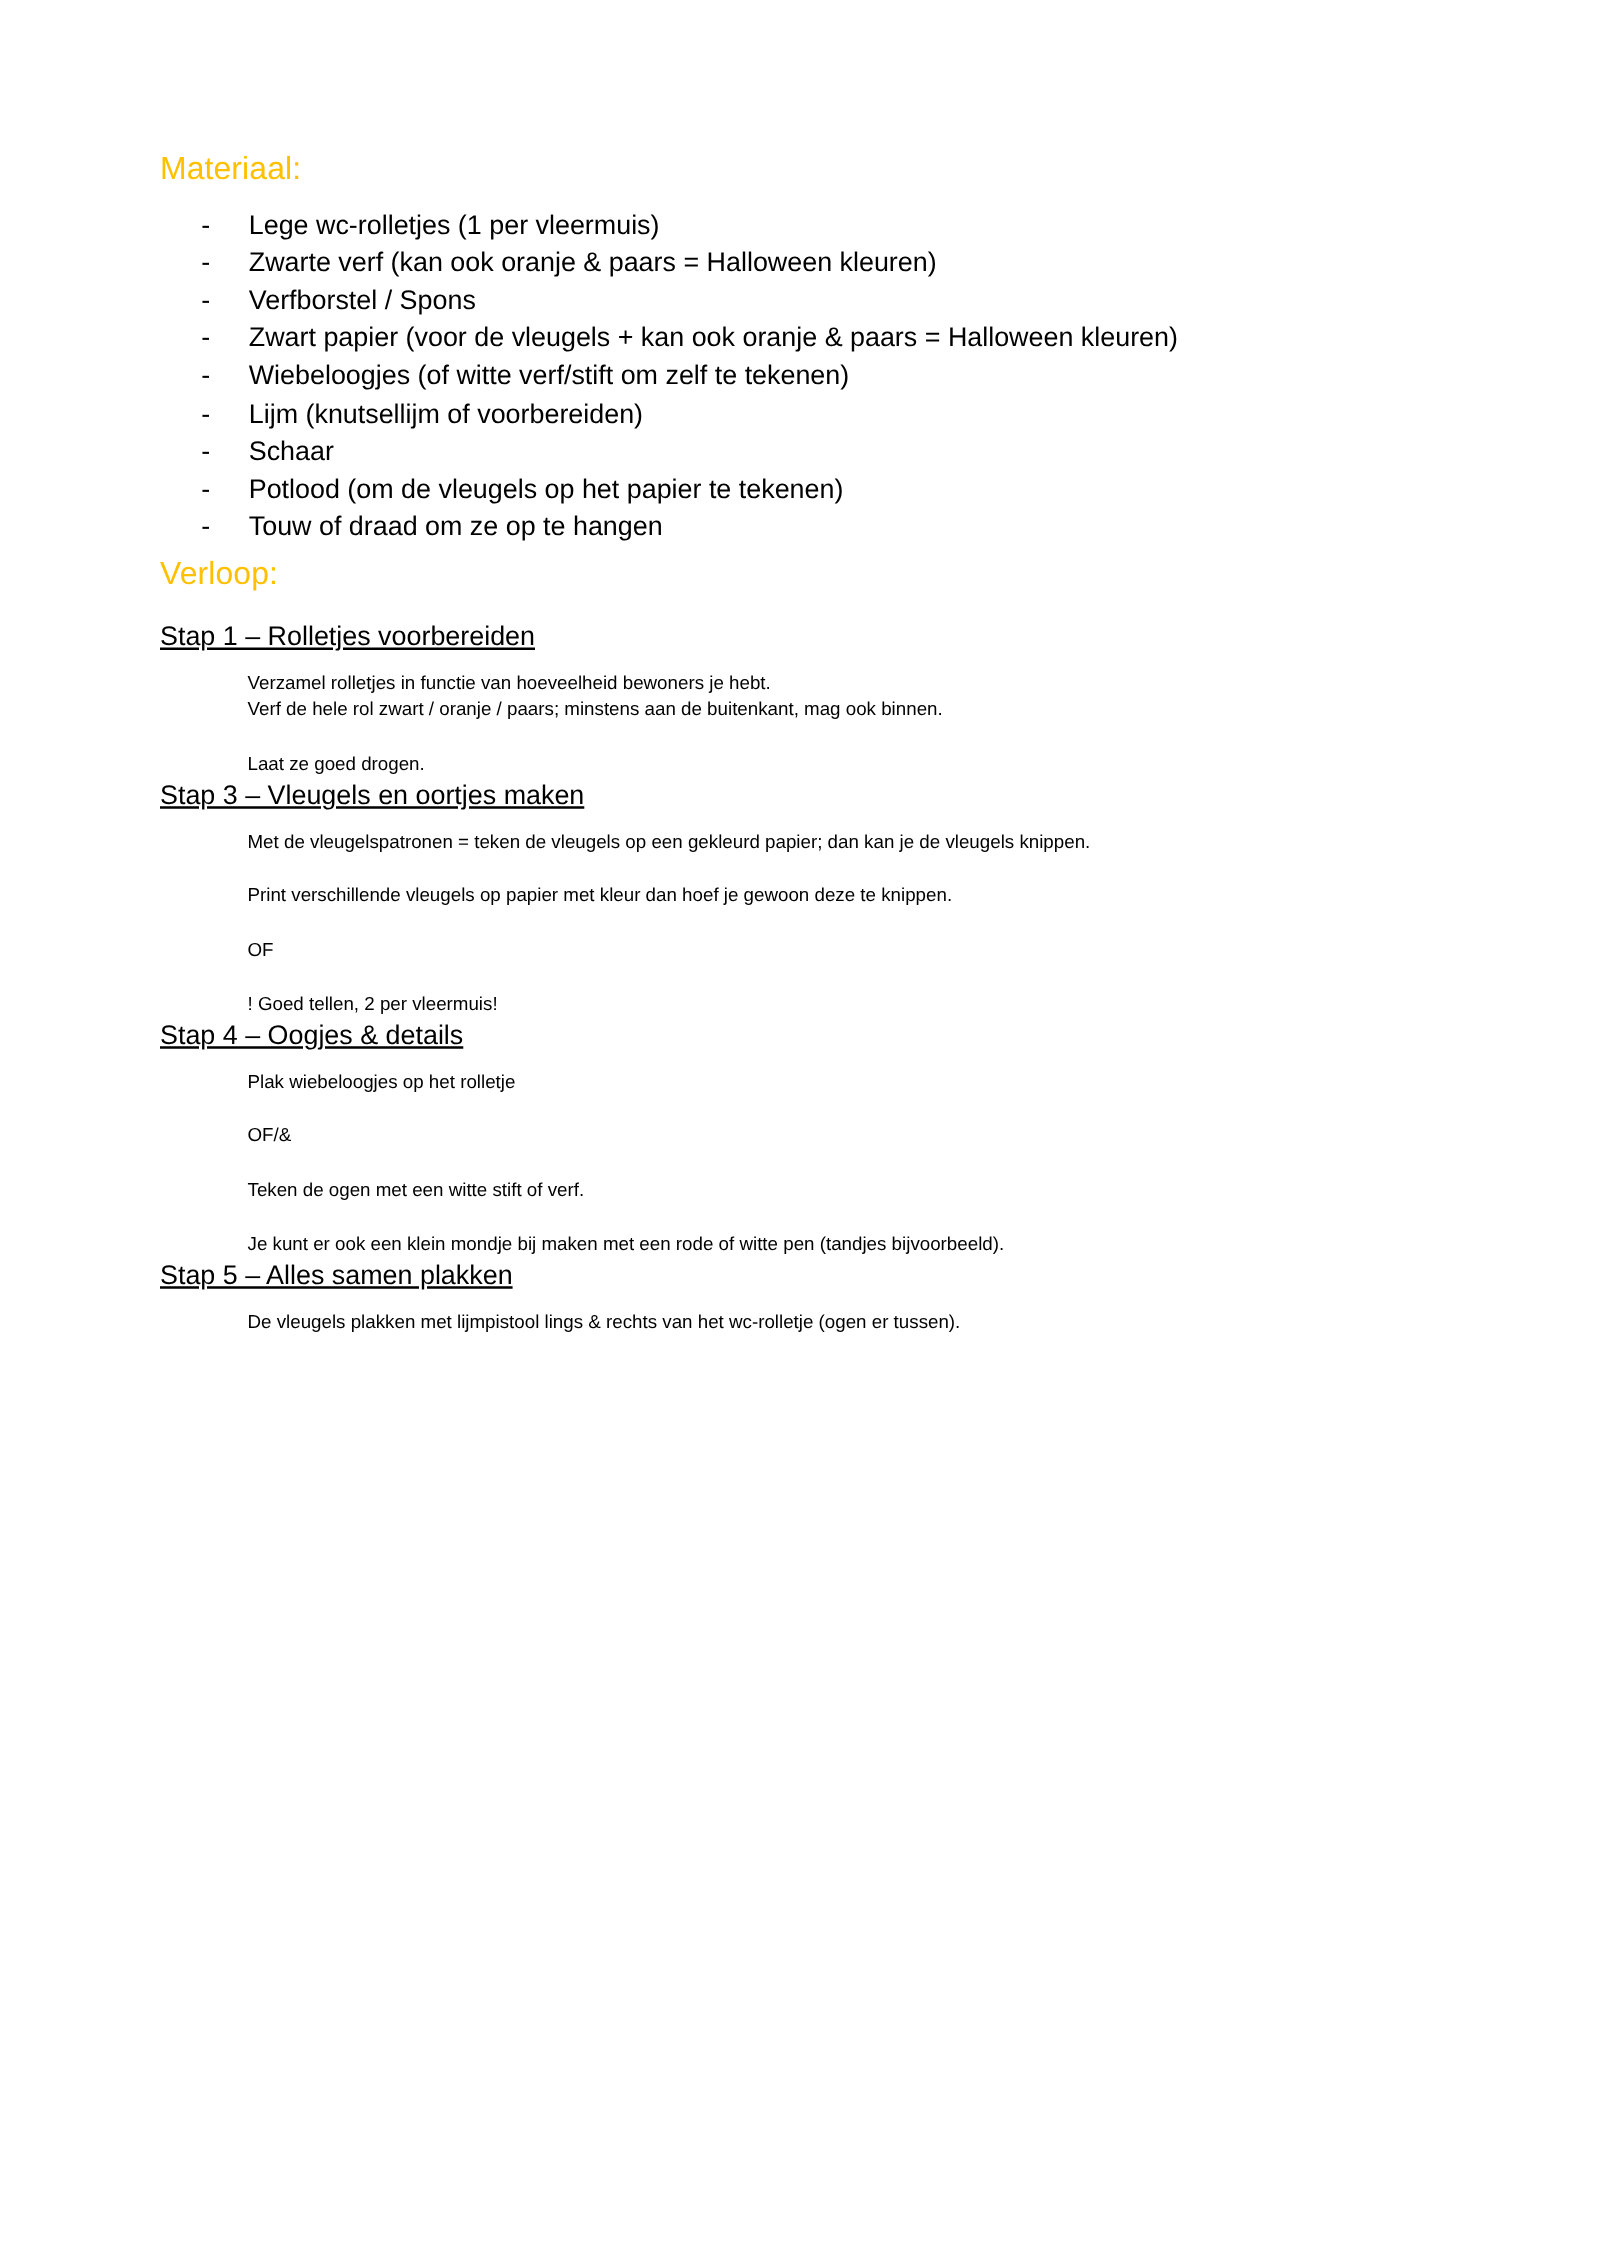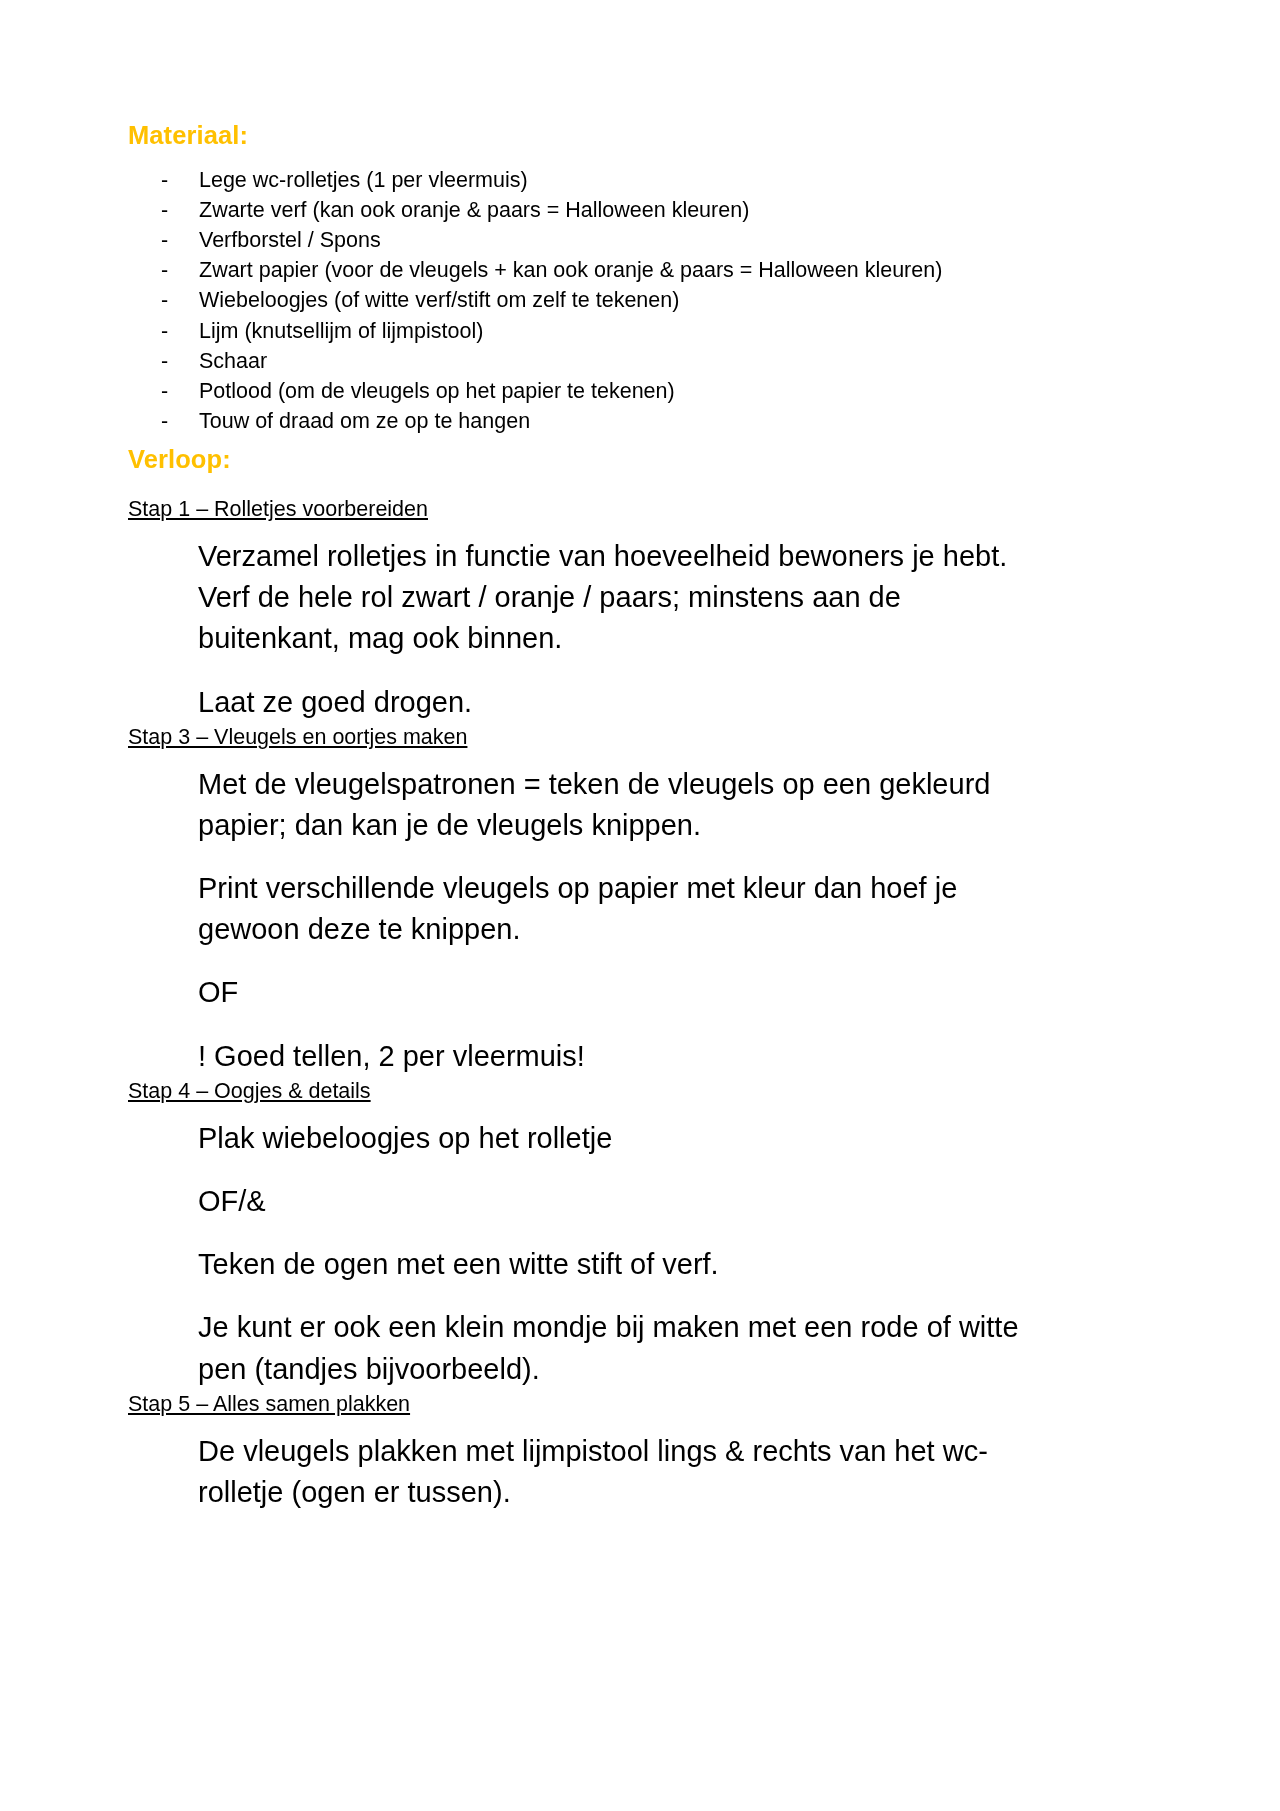--- a/index.html
+++ b/index.html
@@ -24,21 +24,21 @@
   .content {
     position: absolute;
     left: 128px;
     top: 120px;
     width: 1000px;
   }
 
   
   .section-heading {
     font-size: 25.5px;
-    font-weight: bold;
+    font-weight: normal;
     color: #FFC000;
     line-height: 1.22;
     margin: 0 0 14px 0;
     letter-spacing: 0.1px;
   }
   .section-heading.verloop {
     margin-top: 8px;
     margin-bottom: 20px;
   }
 
@@ -86,21 +86,21 @@
   .step-heading-row {
     margin: 18px 0 0 0;
   }
   .step-heading-row:first-child {
     margin-top: 0;
   }
   .step-body {
     margin: 0 0 0 70px;
   }
   .step-para {
-    font-size: 29px;
+    font-size: 15px;
     line-height: 1.42;
     color: #000;
     margin: 0 0 22px 0;
     max-width: 830px;
   }
   .step-para:last-child {
     margin-bottom: 0;
   }
 </style>
 </head>
@@ -127,21 +127,21 @@
       <li>
         <span class="dash-marker">-</span>
         <span class="material-text">Zwart papier (voor de vleugels + kan ook oranje &amp; paars = Halloween kleuren)</span>
       </li>
       <li>
         <span class="dash-marker">-</span>
         <span class="material-text">Wiebeloogjes (of witte verf/stift om zelf te tekenen)</span>
       </li>
       <li>
         <span class="dash-marker">-</span>
-        <span class="material-text">Lijm (knutsellijm of lijmpistool)</span>
+        <span class="material-text">Lijm (knutsellijm of voorbereiden)</span>
       </li>
       <li>
         <span class="dash-marker">-</span>
         <span class="material-text">Schaar</span>
       </li>
       <li>
         <span class="dash-marker">-</span>
         <span class="material-text">Potlood (om de vleugels op het papier te tekenen)</span>
       </li>
       <li>

